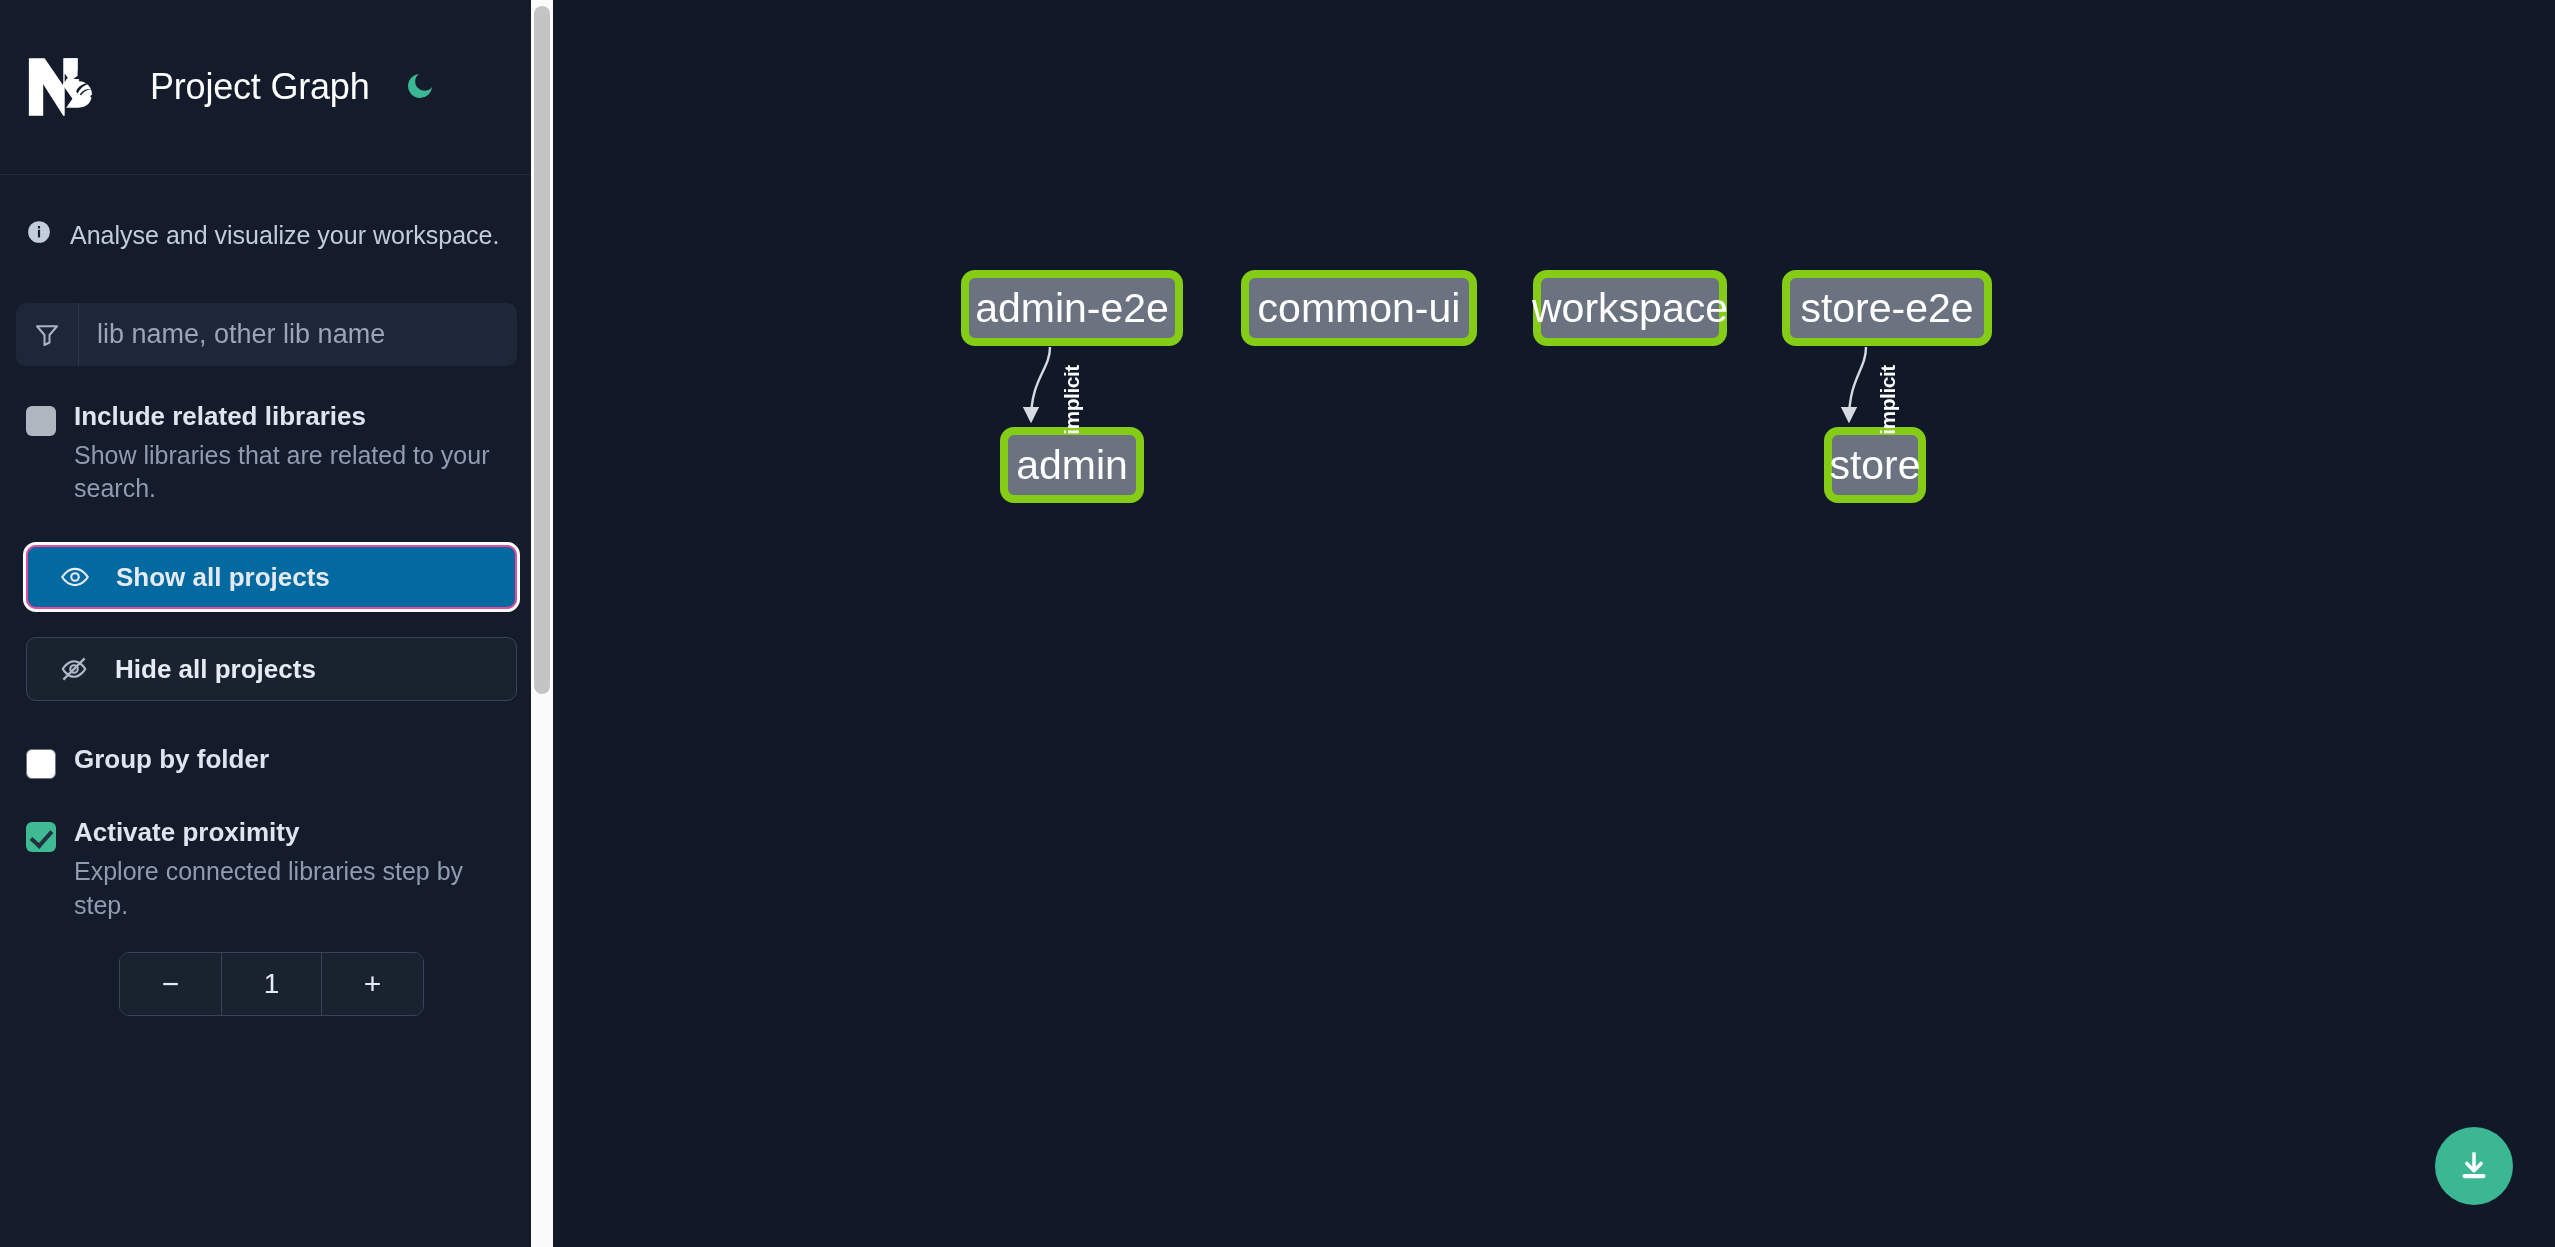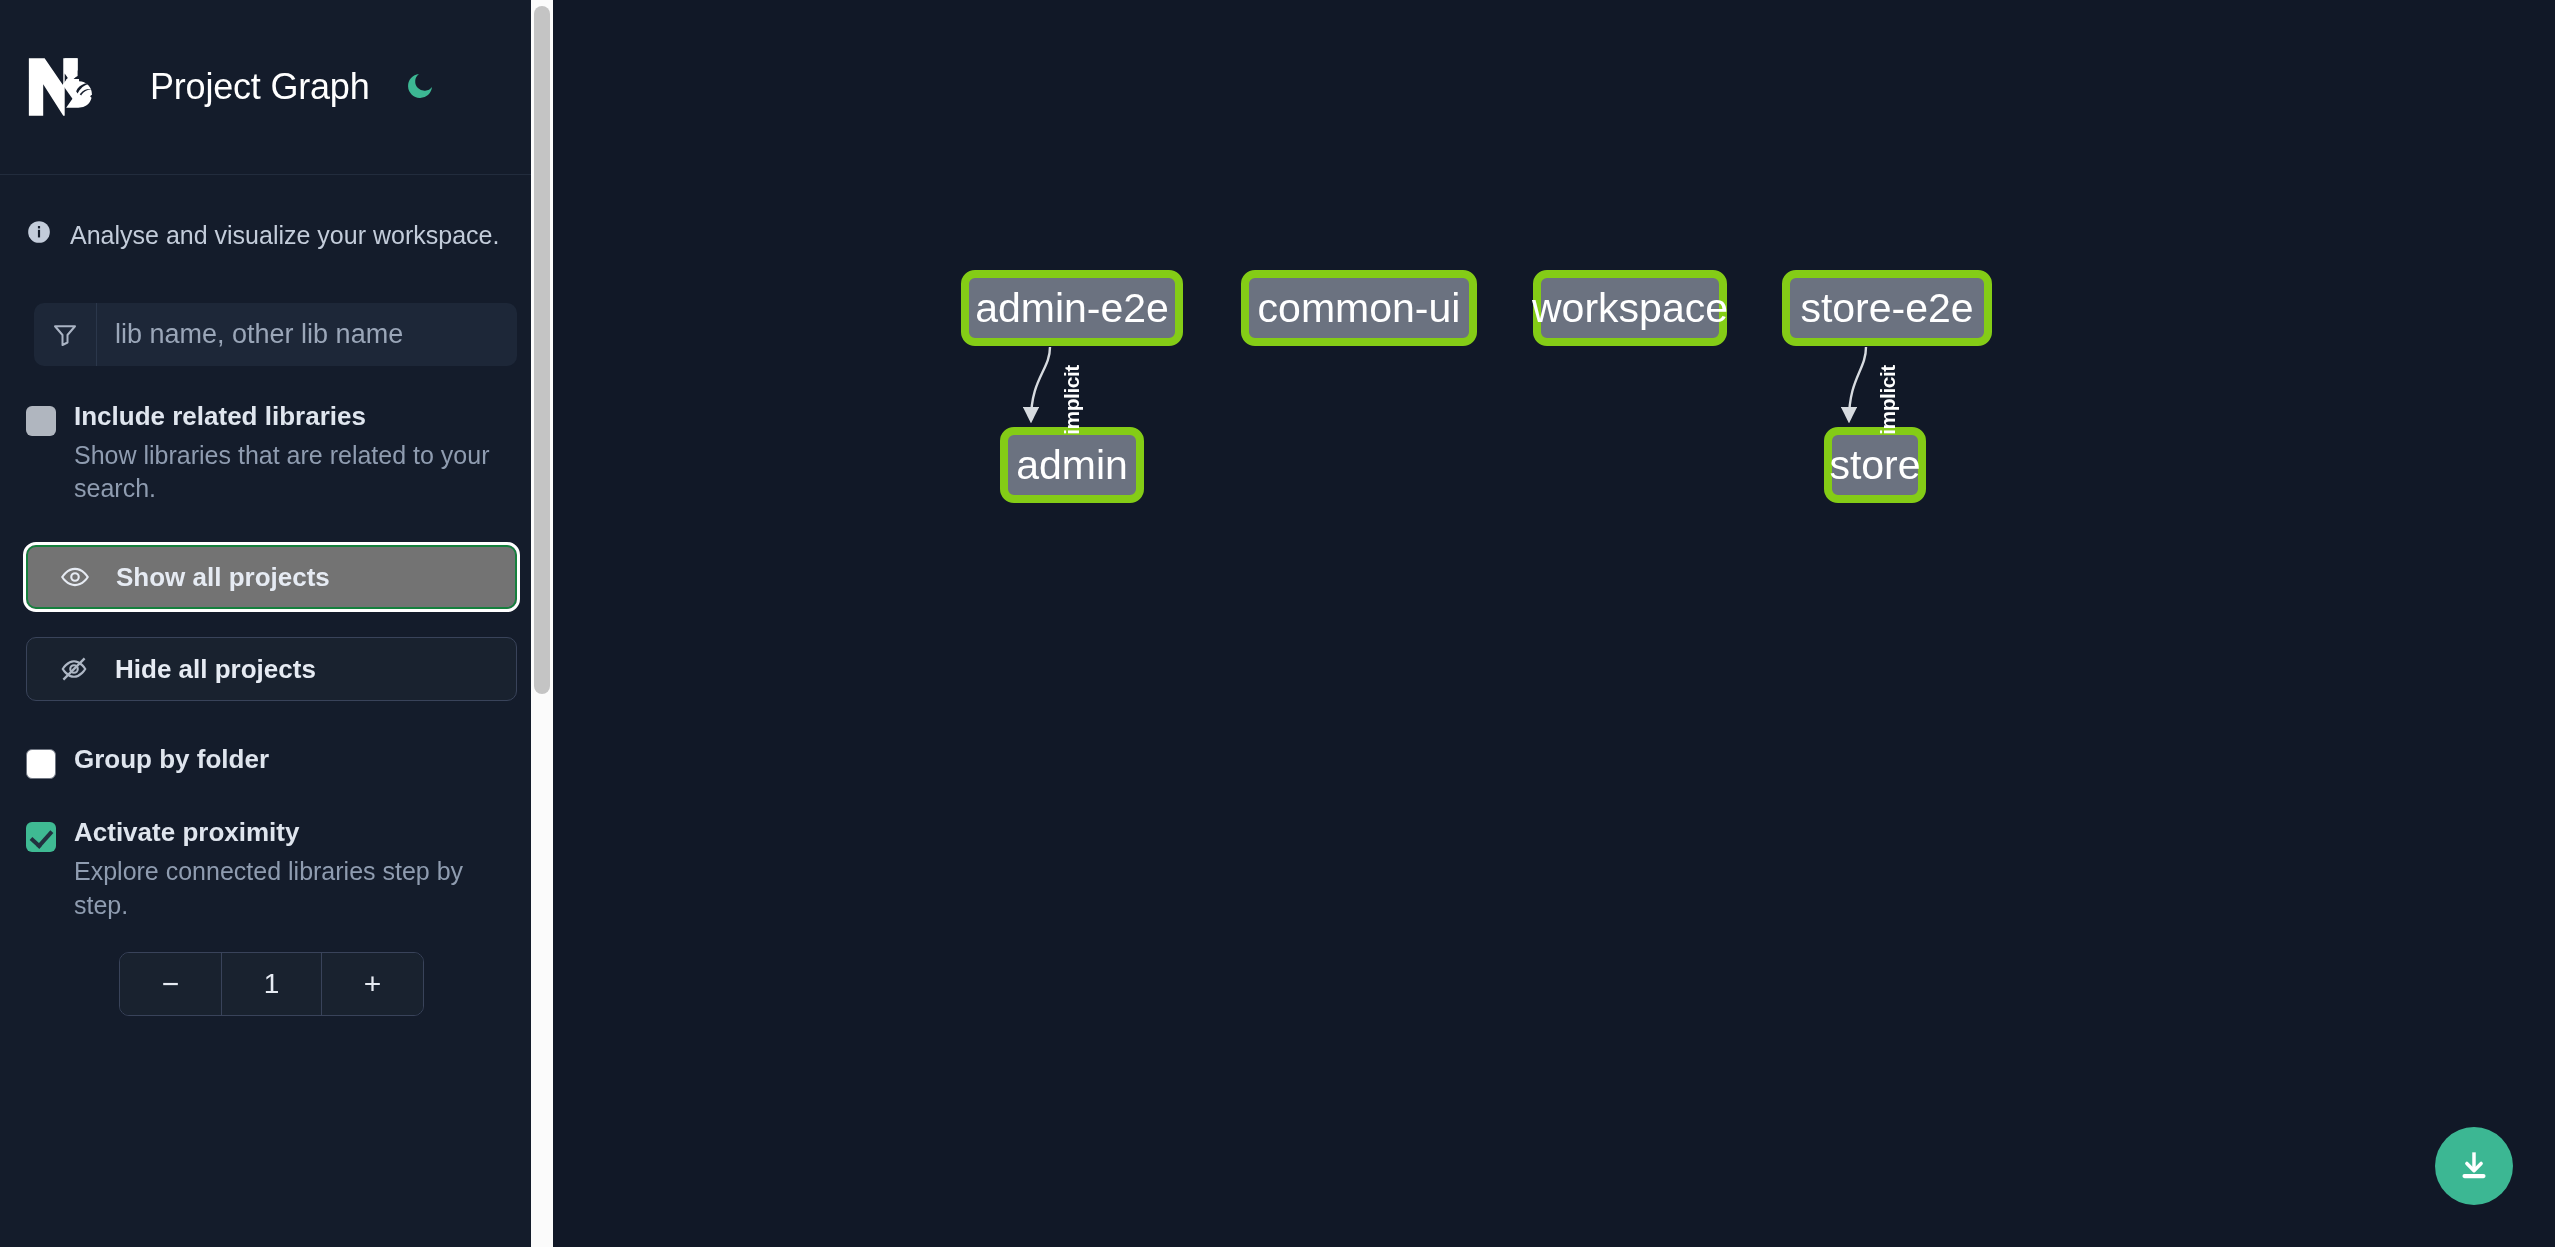--- a/index.html
+++ b/index.html
@@ -38,21 +38,21 @@
 
   .sb-body { padding: 0 0 0 0; }
 
   .tagline {
     display: flex; align-items: center;
     padding: 44px 26px 0 26px;
   }
   .tagline .info-ic { flex: 0 0 auto; margin-right: 18px; }
   .tagline span { color: #c3ccda; font-size: 25px; }
 
-  .search-wrap { padding: 52px 36px 0 34px; }
+  .search-wrap { padding: 52px 36px 0 16px; }
   .search-box {
     display: flex; align-items: center;
     height: 63px;
     background: #1d2troubles;
     background: #1d2738;
     border-radius: 10px;
     overflow: hidden;
   }
   .search-icon-cell {
     width: 63px; height: 63px;
@@ -98,24 +98,24 @@
     border-radius: 10px;
     background: #1b2troubles;
     background: #1a2troubles;
     background: #19222f;
     color: #e6ebf3; font-size: 26px; font-weight: 700;
     font-family: "Liberation Sans", sans-serif;
     cursor: pointer; padding-left: 32px;
   }
   .big-btn .bic { margin-right: 26px; display: flex; }
   .big-btn.focused {
-    border: 2px solid #15803d;
+    border: 2px solid #ec4899;
     outline: 3px solid #ffffff;
     outline-offset: 0px;
-    background: #737373;
+    background: #0369a1;
   }
   .big-btn.plain { border: 1px solid #39435a; margin-top: 28px; background: #19222f; }
 
   .stepper-wrap { padding: 30px 36px 0 26px; display: flex; justify-content: center; }
   .stepper {
     display: flex; border: 1px solid #39435a; border-radius: 10px; overflow: hidden;
     height: 64px;
   }
   .stepper button, .stepper .val {
     background: #19222f; border: none;

